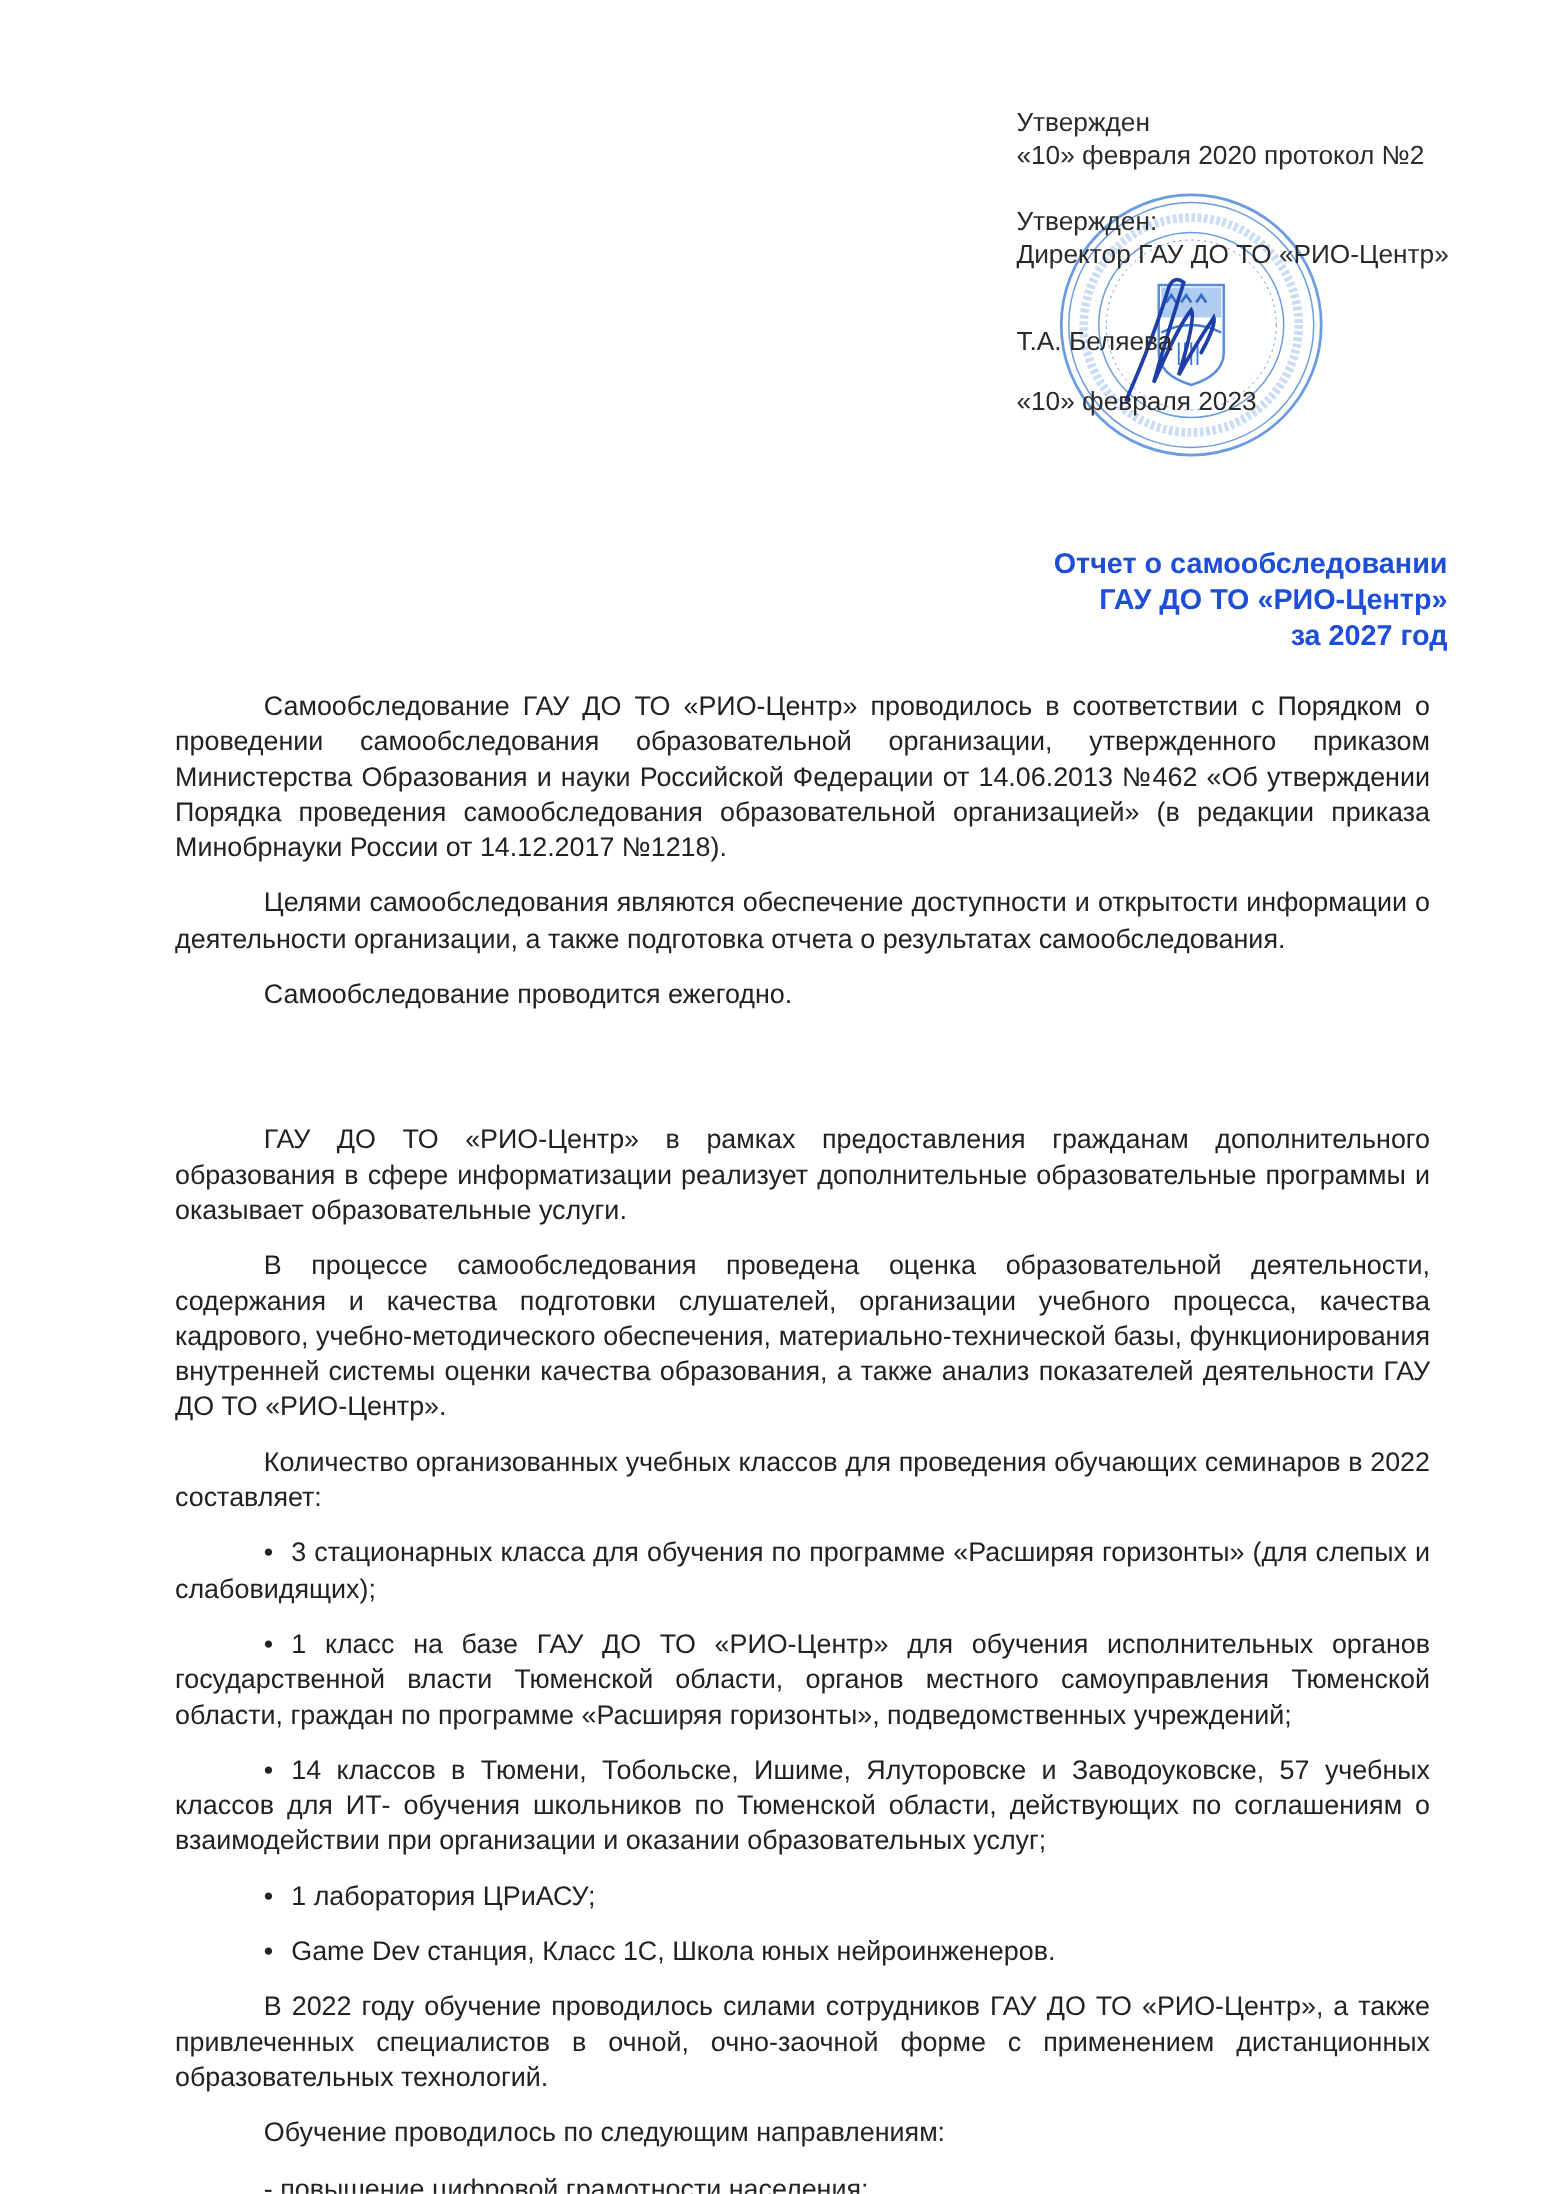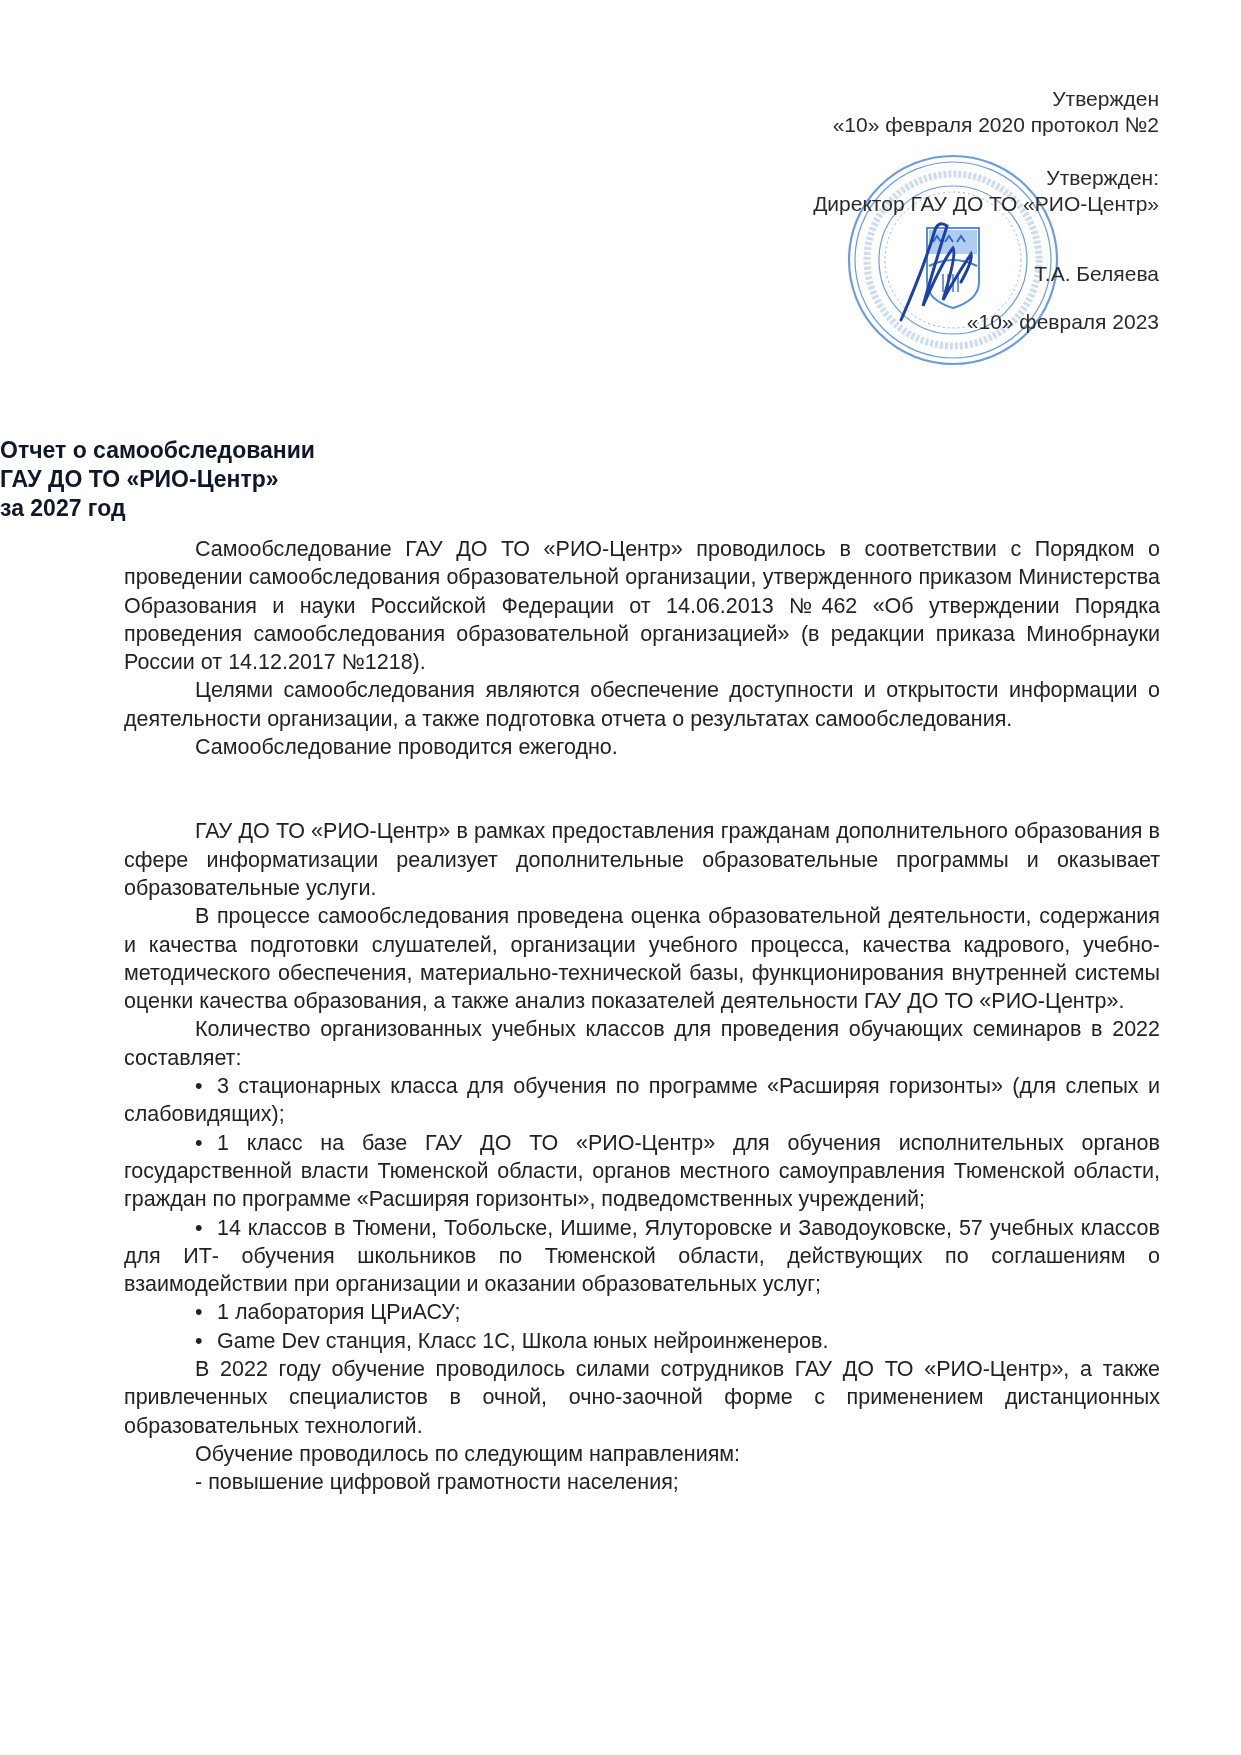--- a/index.html
+++ b/index.html
@@ -1,33 +1,33 @@
 <!DOCTYPE html>
 <html><head>
 <meta charset="utf-8">
 <style>
   html, body { margin: 0; padding: 0; background: #ffffff; }
   body { width: 1241px; height: 1755px; position: relative; overflow: hidden;
          font-family: "Liberation Sans", sans-serif; color: #222222; }
   .page { position: absolute; left: 0; top: 0; width: 1241px; height: 1755px; }
 
-  .approval { position: absolute; right: 82px; top: 86px; text-align: right;
+  .approval { position: absolute; right: 82px; top: 86px; 
               font-size: 21px; line-height: 26px; color: #2a2a2a; z-index: 2; }
   .approval .gap { height: 27px; }
   .approval .gap2 { height: 44px; }
   .approval .gap3 { height: 22px; }
 
   .stamp { position: absolute; left: 843px; top: 150px; width: 220px; height: 220px; z-index: 1; }
 
-  .title { position: absolute; left: 0; width: 1158px; top: 436px; text-align: left;
-           font-weight: bold; font-size: 23px; line-height: 29px; color: #0f172a; }
+  .title { position: absolute; left: 0; width: 1158px; top: 436px; text-align: right;
+           font-weight: bold; font-size: 23px; line-height: 29px; color: #1d4ed8; }
 
   .body { position: absolute; left: 124px; top: 535px; width: 1036px;
           font-size: 21.5px; line-height: 28.3px; color: #222; }
-  .body p { margin: 0; text-align: justify; text-align-last: left; }
+  .body p { margin: 16px; text-align: justify; text-align-last: left; }
   .ind { text-indent: 71px; }
   .blank { height: 56px; }
   .bullet { text-indent: 71px; }
   .bullet .dot { display: inline-block; width: 22px; text-indent: 0; }
   .dash { padding-left: 71px; }
 </style>
 </head>
 <body>
 
 <div class="page">

